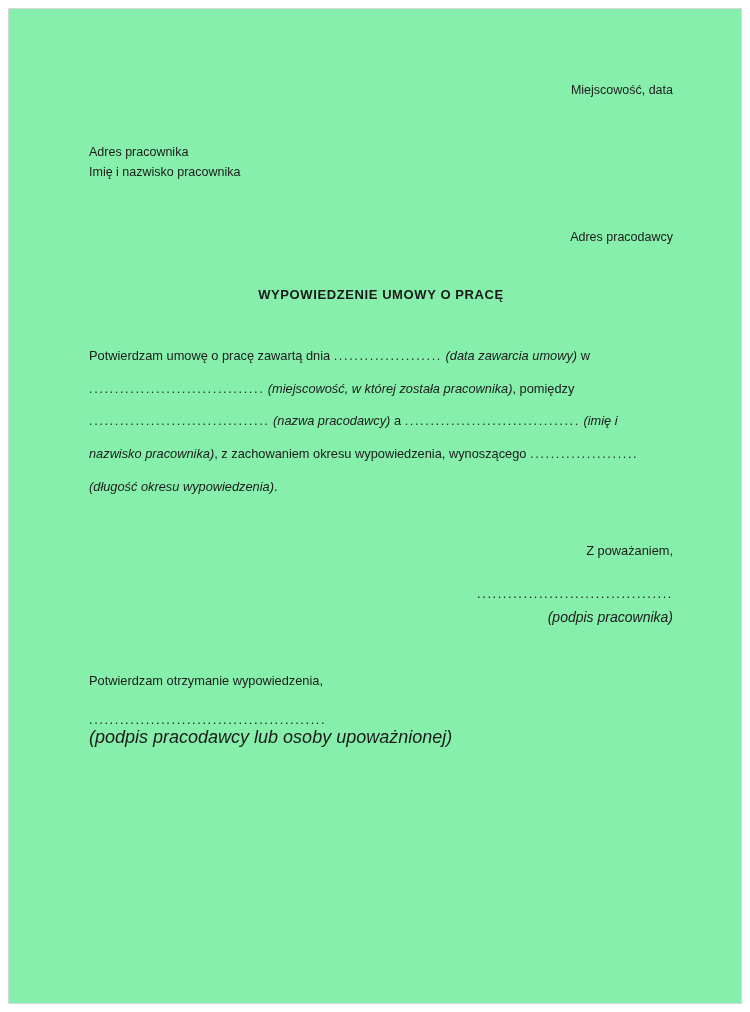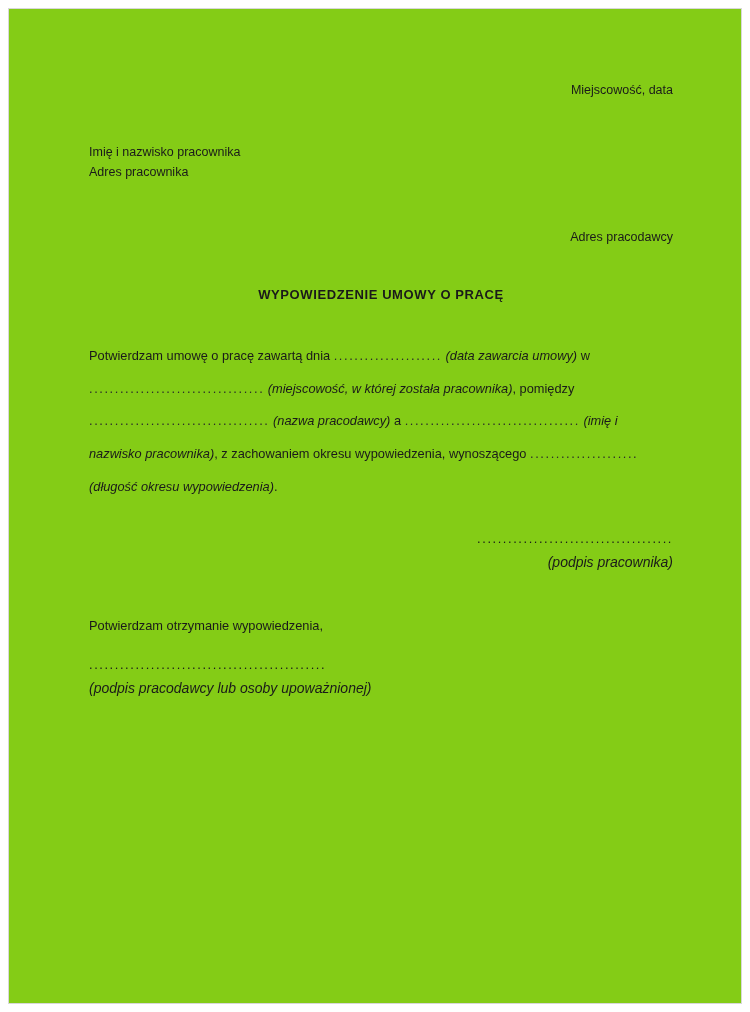--- a/index.html
+++ b/index.html
@@ -14,21 +14,21 @@
     color: #1a1a1a;
     position: relative;
     overflow: hidden;
   }
   .page {
     position: absolute;
     left: 8px;
     top: 8px;
     width: 734px;
     height: 996px;
-    background: #84cc16;
+    background: #86efac;
     border: 1px solid #d8d8d8;
     box-sizing: border-box;
   }
   .doc {
     position: absolute;
     left: 80px;
     top: 72px;
     width: 584px;
   }
   .row-right {
@@ -88,36 +88,35 @@
   .confirm {
     margin-top: 48px;
     font-size: 12.8px;
   }
   .confirm-line {
     margin-top: 24px;
     font-size: 12.8px;
     letter-spacing: 1.6px;
   }
   .confirm-caption {
-    margin-top: 8px;
-    font-size: 14px;
+    font-size: 18px;
     font-style: italic;
   }
 </style>
 </head>
 <body>
 
 <div class="page">
   <div class="doc">
 
     <div class="row-right">Miejscowość, data</div>
 
     <div class="row-left sender">
+      <div>Adres pracownika</div>
       <div>Imię i nazwisko pracownika</div>
-      <div>Adres pracownika</div>
     </div>
 
     <div class="row-right employer">Adres pracodawcy</div>
 
     <div class="title">WYPOWIEDZENIE UMOWY O PRACĘ</div>
 
     <div class="body-block">
       <span>Potwierdzam umowę o pracę zawartą dnia</span>
       <span class="dots">.....................</span>
       <span class="ital">(data zawarcia umowy)</span>
@@ -126,20 +125,21 @@
       <span class="ital">(miejscowość, w której została pracownika)</span><span>, pomiędzy</span>
       <span class="dots">...................................</span>
       <span class="ital">(nazwa pracodawcy)</span>
       <span>a</span>
       <span class="dots">..................................</span>
       <span class="ital">(imię i nazwisko pracownika)</span><span>, z zachowaniem okresu wypowiedzenia, wynoszącego</span>
       <span class="dots">.....................</span>
       <span class="ital">(długość okresu wypowiedzenia)</span><span>.</span>
     </div>
 
+    <div class="regards">Z poważaniem,</div>
     <div class="sig-line">......................................</div>
     <div class="sig-caption">(podpis pracownika)</div>
 
     <div class="confirm">Potwierdzam otrzymanie wypowiedzenia,</div>
     <div class="confirm-line">..............................................</div>
     <div class="confirm-caption">(podpis pracodawcy lub osoby upoważnionej)</div>
 
   </div>
 </div>
 

